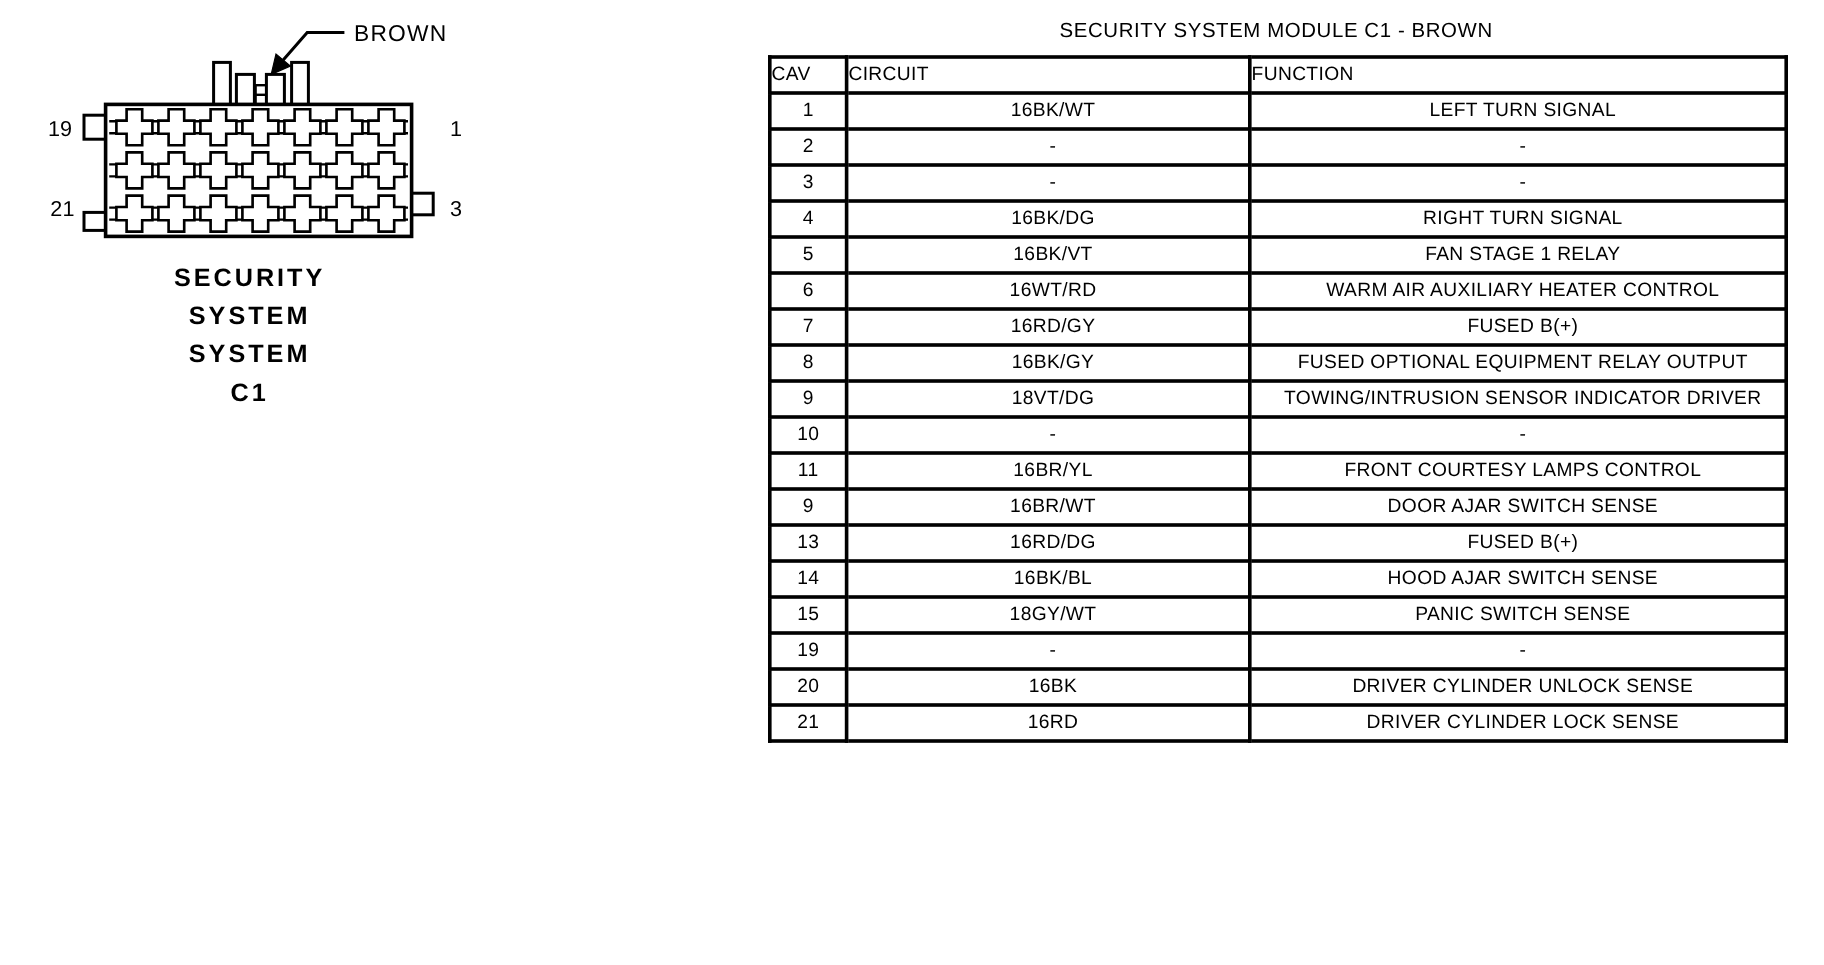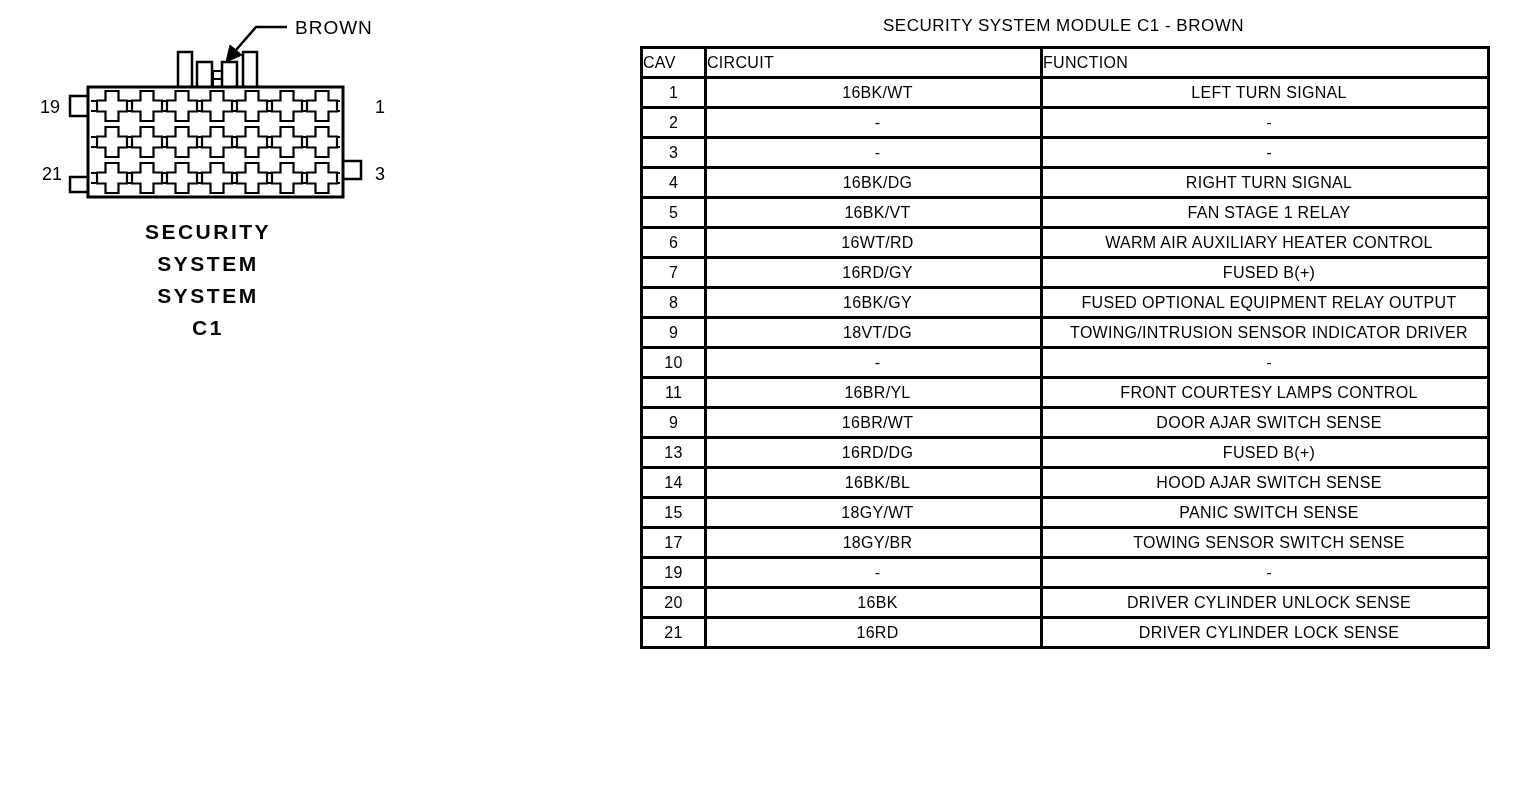--- a/index.html
+++ b/index.html
@@ -214,25 +214,20 @@
             <td class="cav">14</td>
             <td class="circuit">16BK/BL</td>
             <td class="function">HOOD AJAR SWITCH SENSE</td>
           </tr>
           <tr>
             <td class="cav">15</td>
             <td class="circuit">18GY/WT</td>
             <td class="function">PANIC SWITCH SENSE</td>
           </tr>
           <tr>
-            <td class="cav">17</td>
-            <td class="circuit">18GY/BR</td>
-            <td class="function">TOWING SENSOR SWITCH SENSE</td>
-          </tr>
-          <tr>
             <td class="cav">19</td>
             <td class="circuit">-</td>
             <td class="function">-</td>
           </tr>
           <tr>
             <td class="cav">20</td>
             <td class="circuit">16BK</td>
             <td class="function">DRIVER CYLINDER UNLOCK SENSE</td>
           </tr>
           <tr>

